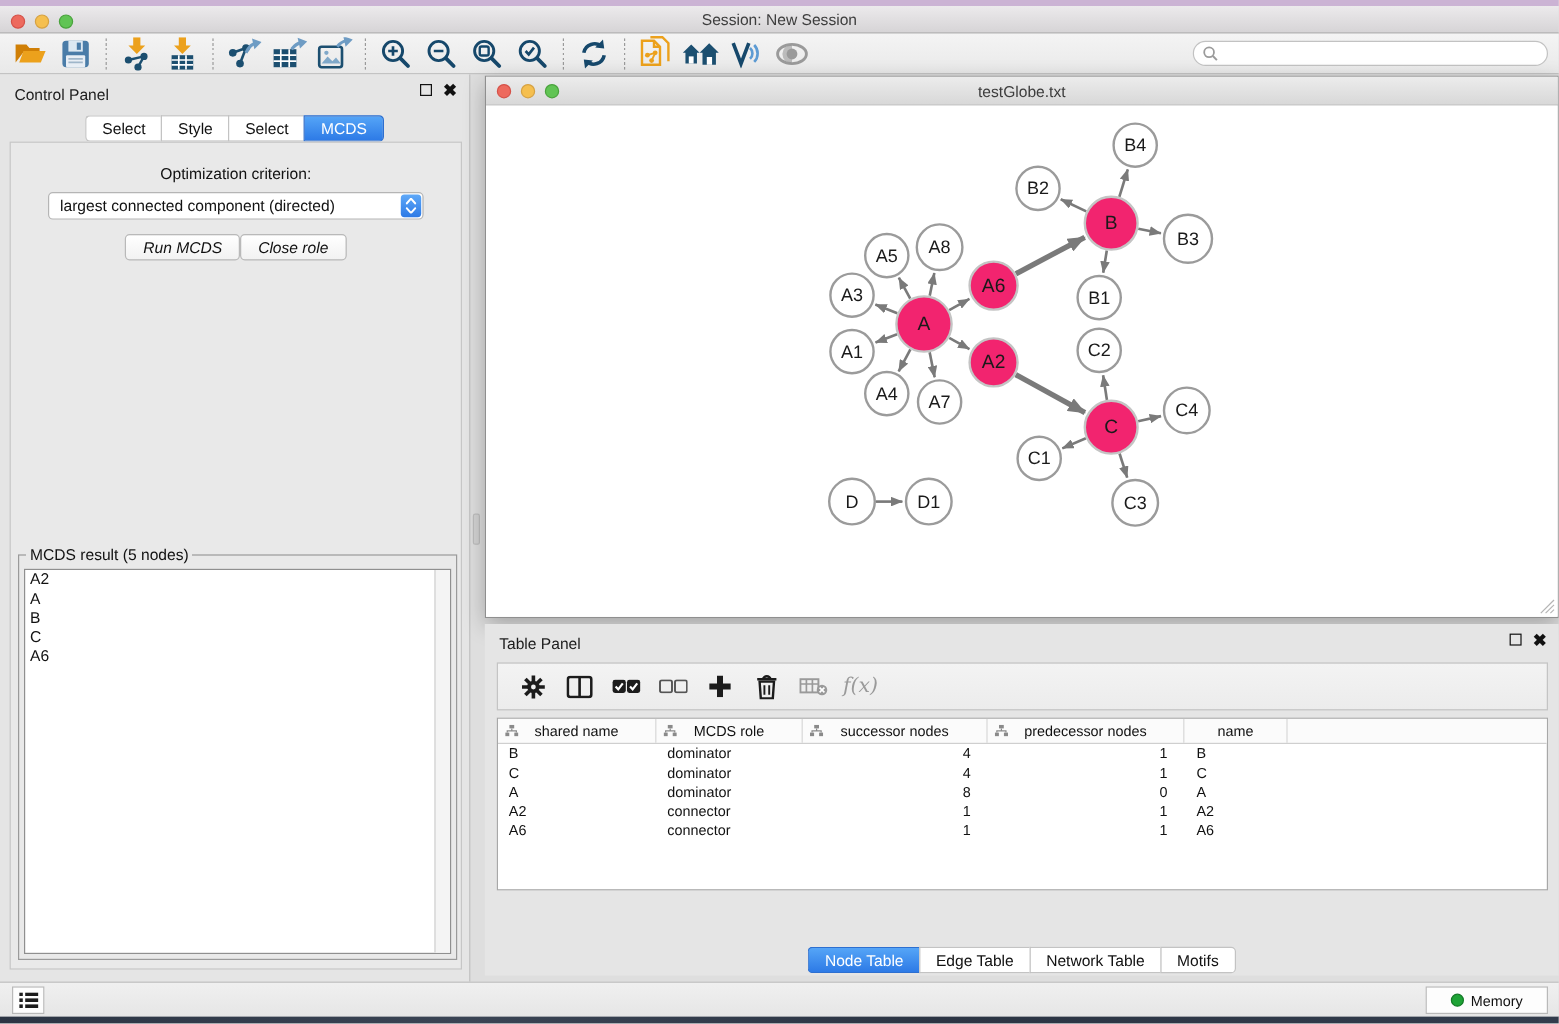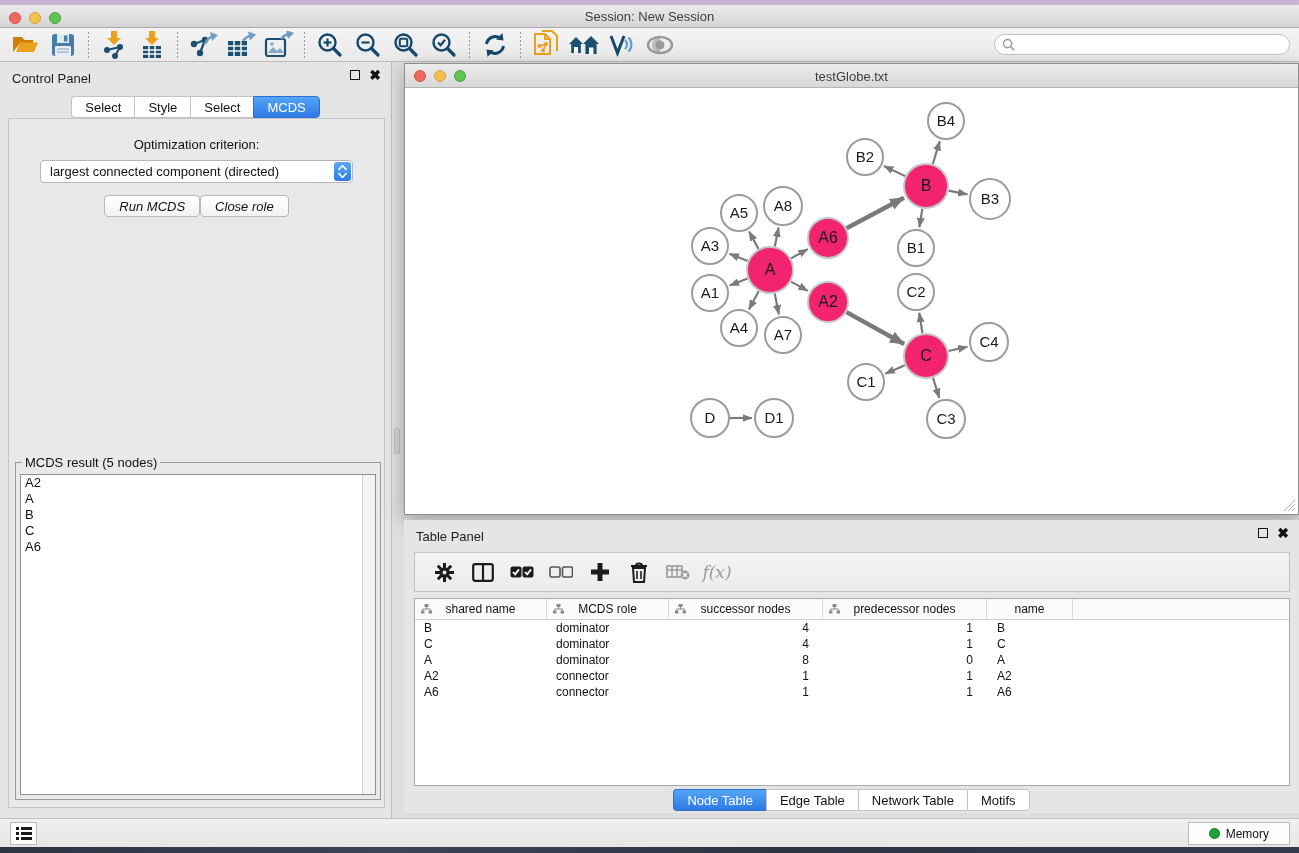--- a/index.html
+++ b/index.html
@@ -88,21 +88,21 @@
 
   
   .table-panel { position:absolute; left:404px; top:458px; width:895px; height:293px;
     background:#e5e5e5; }
   .tp-toolbar { position:absolute; left:10px; top:32px; width:876px; height:40px;
     background:linear-gradient(#f3f3f3,#ececec); border:1px solid #c4c4c4;
     display:flex; align-items:center; gap:9px; padding-left:14px; }
   .tp-icon { display:flex; align-items:center; justify-content:center; width:30px; height:30px; }
   .fx-label { font-family:"DejaVu Serif", serif; font-style:italic; font-size:17px; color:#9a9a9a; }
 
-  .data-table { position:absolute; left:10px; top:78px; width:876px; height:188px;
+  .data-table { position:absolute; left:10px; top:78px; width:876px; height:144px;
     background:#fff; border:1px solid #a8a8a8; overflow:hidden; }
   .thead { display:flex; height:21px; background:#fbfbfb; border-bottom:1px solid #cfcfcf; }
   .th { display:flex; align-items:center; justify-content:center; gap:5px; position:relative;
     font-size:12px; color:#111; border-right:1px solid #d8d8d8; }
   .th .tree-ic { position:absolute; left:6px; top:5px; }
   .c0 { width:132px; } .c1 { width:122px; } .c2 { width:154px; } .c3 { width:164px; } .c4 { width:86px; }
   .trow { display:flex; height:16px; align-items:center; }
   .tcell { font-size:12px; color:#111; overflow:hidden; white-space:nowrap; }
   .tcell.c0, .tcell.c1 { padding-left:9px; }
   .tcell.c2, .tcell.c3 { text-align:right; padding-right:14px; }

